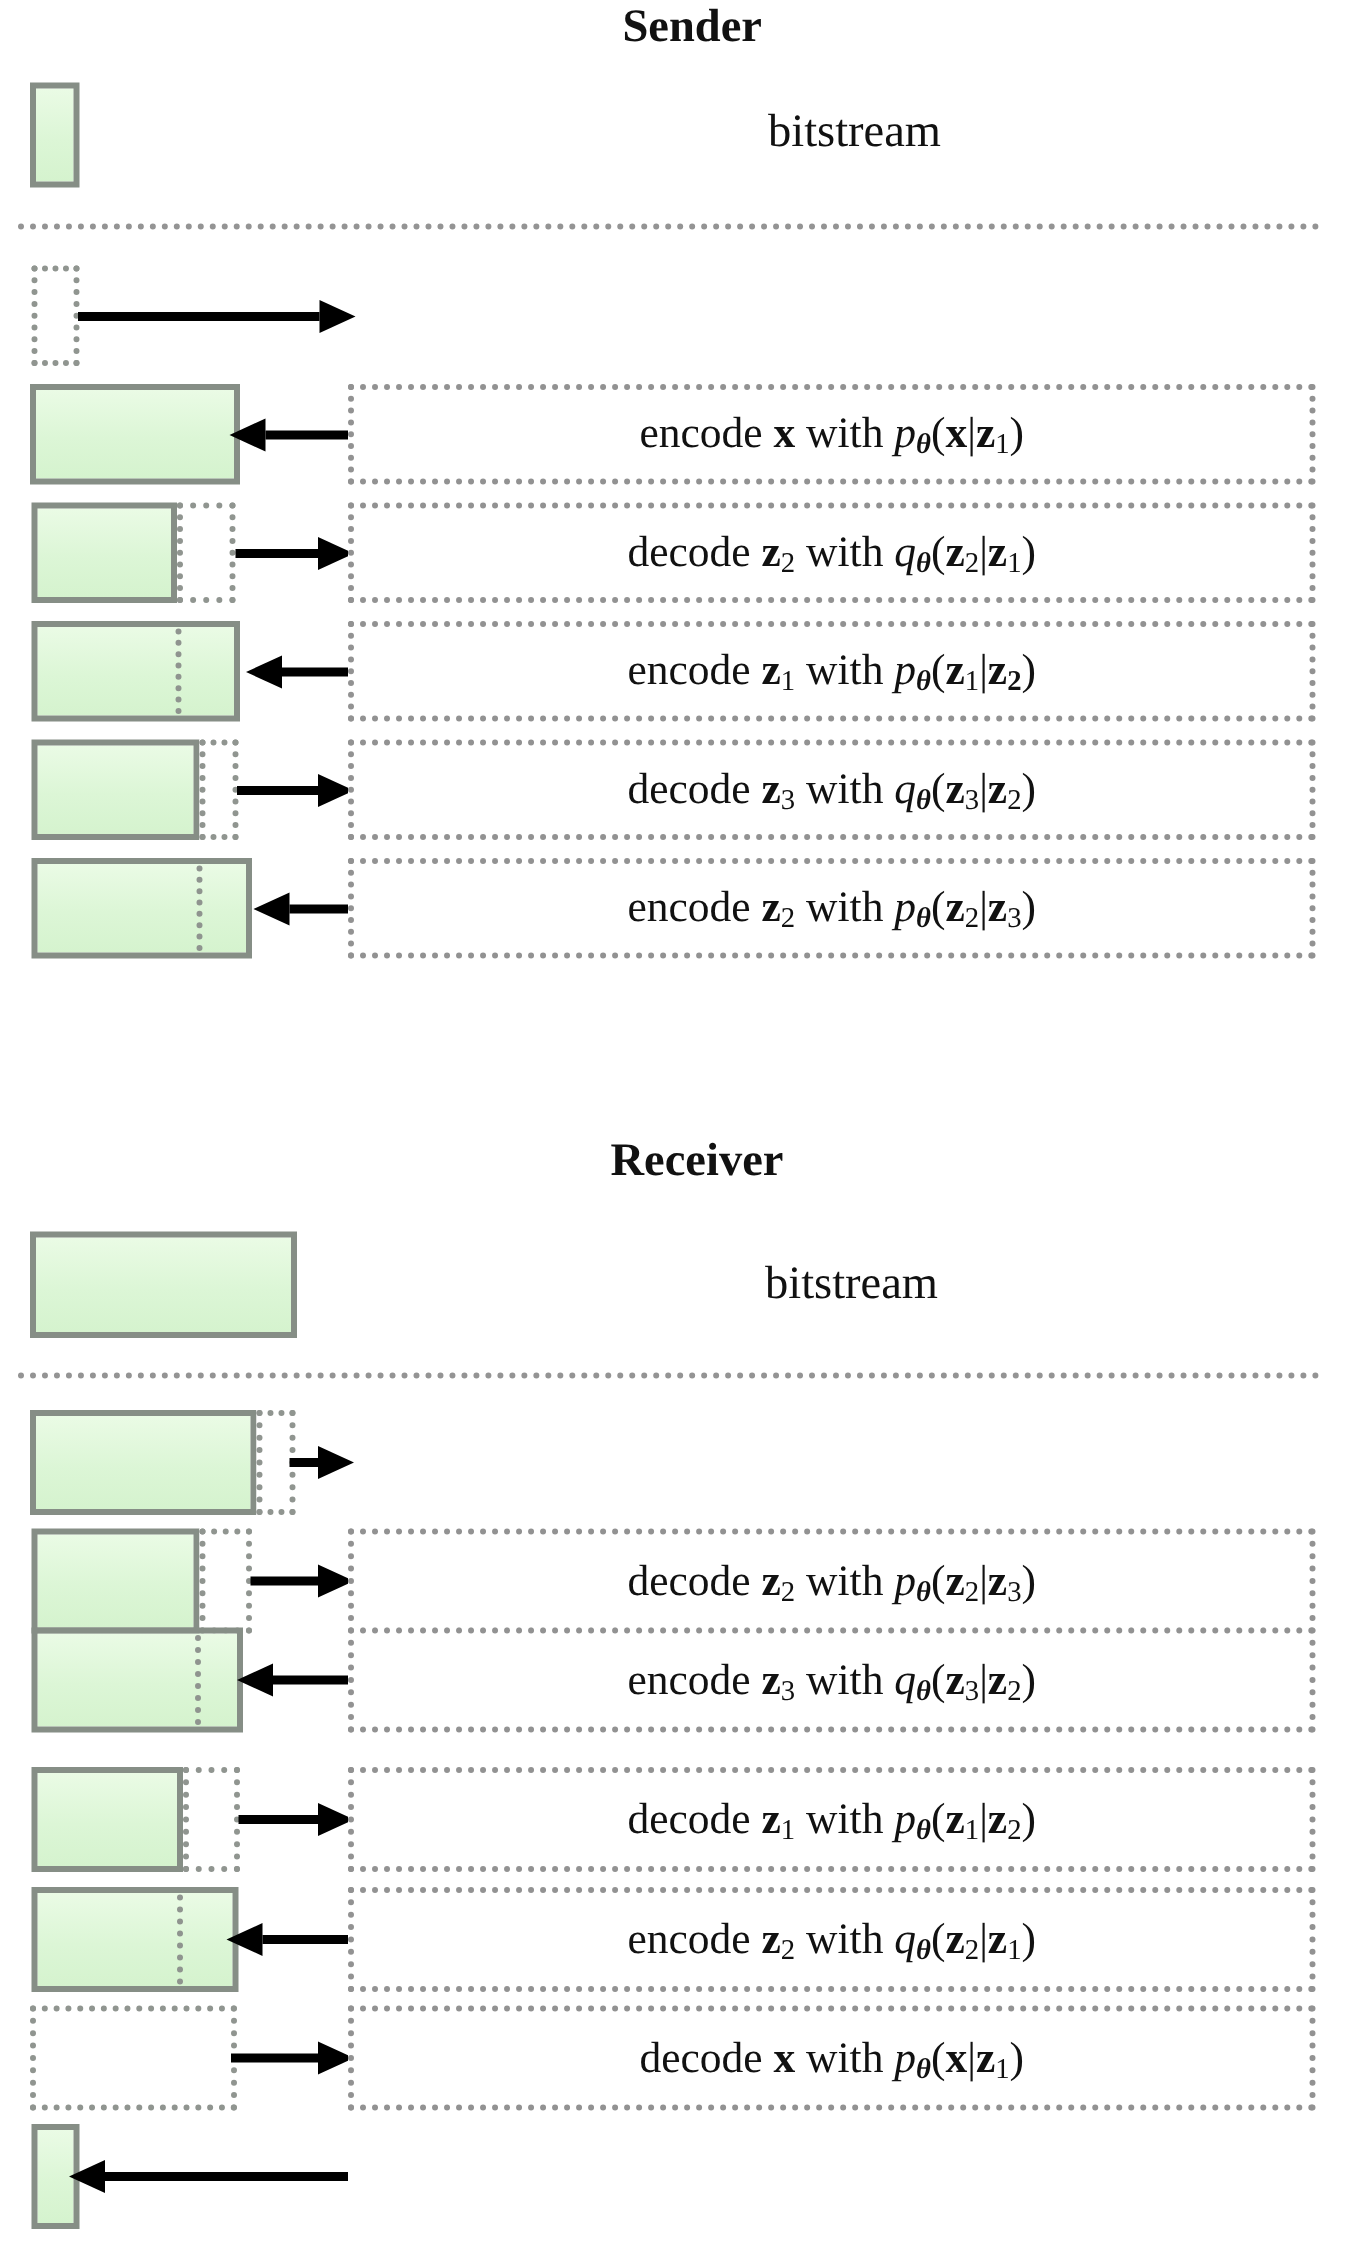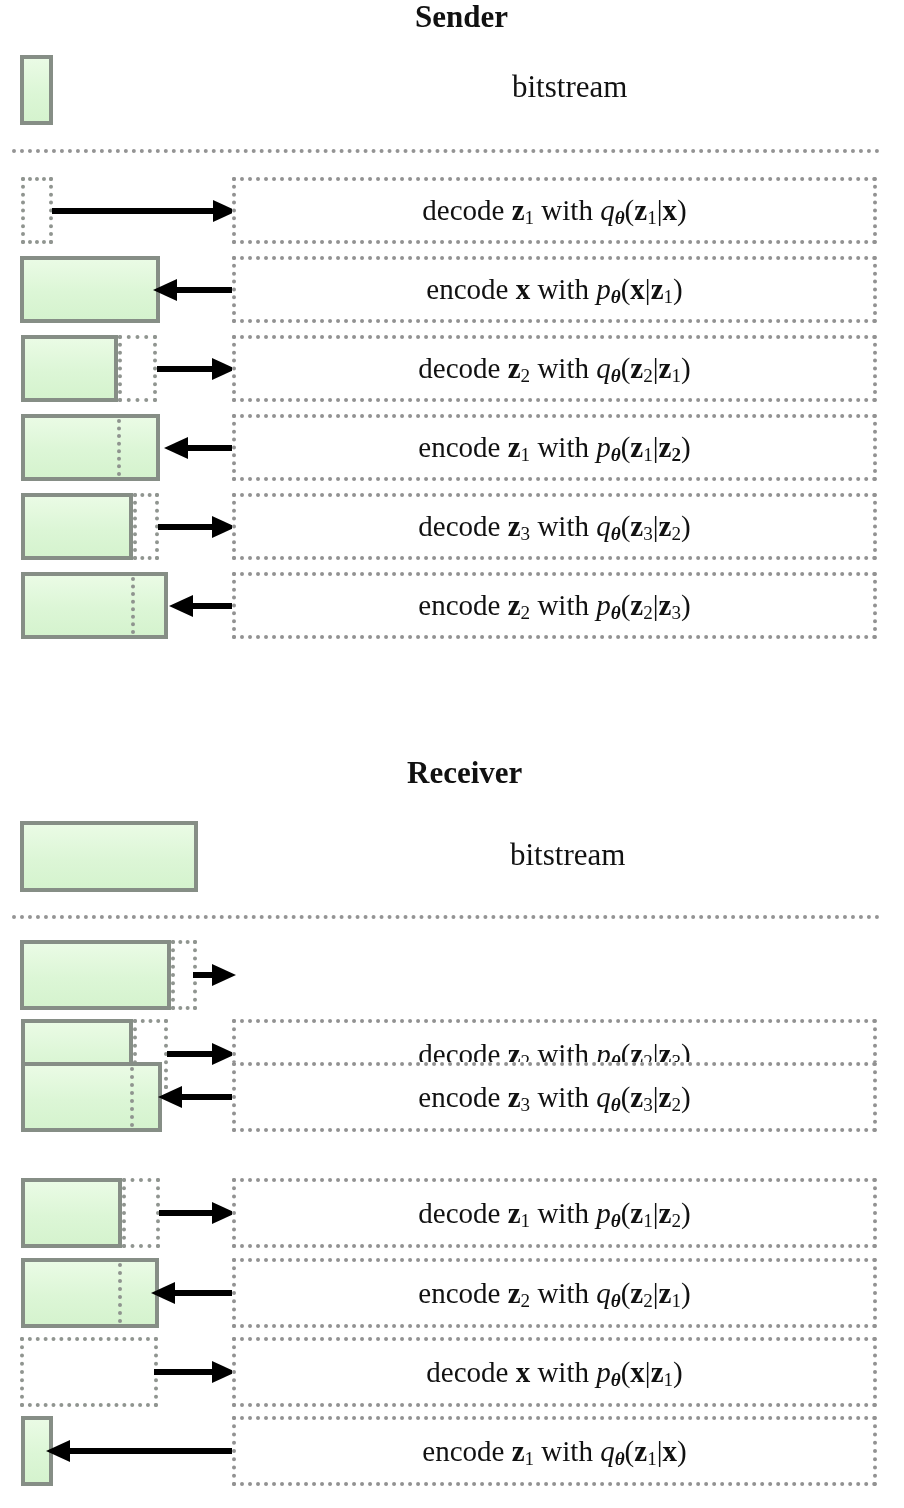--- a/index.html
+++ b/index.html
@@ -73,23 +73,20 @@
   <div id="receiver-separator" class="abs separator"></div>
 
 <div class="row" style="top: 177px; height: 67px;">
     <div class="bar" style="left: 21px; width: 32px;">
 
       <div class="bar-dot" style="left: 0px; width: 32px;"></div>
 
     </div>
     <div class="arrow-shaft" style="top: 30.5px; left: 52px; width: 161px;"></div>
     <div class="arrow-head right" style="top: 22.5px; left: 213px;"></div>
-    <div class="opbox">
-      <span class="oplabel"><span class="seg-r">decode </span><span class="seg-b">z</span><span class="seg-sub">1</span><span class="seg-r"> with </span><span class="seg-i">q</span><span class="seg-tsub">θ</span><span class="seg-r">(</span><span class="seg-b">z</span><span class="seg-sub">1</span><span class="seg-r">|</span><span class="seg-b">x</span><span class="seg-r">)</span></span>
-    </div>
   </div>
     <div class="row" style="top: 256px; height: 67px;">
     <div class="bar" style="left: 20px; width: 140px;">
       <div class="bar-green" style="left: 0px; width: 140px;"></div>
 
     </div>
     <div class="arrow-shaft" style="top: 30.5px; left: 177px; width: 55px;"></div>
     <div class="arrow-head left" style="top: 22.5px; left: 153px;"></div>
     <div class="opbox">
       <span class="oplabel"><span class="seg-r">encode </span><span class="seg-b">x</span><span class="seg-r"> with </span><span class="seg-i">p</span><span class="seg-tsub">θ</span><span class="seg-r">(</span><span class="seg-b">x</span><span class="seg-r">|</span><span class="seg-b">z</span><span class="seg-sub">1</span><span class="seg-r">)</span></span>
@@ -157,21 +154,21 @@
       <div class="bar-green" style="left: 0px; width: 112px;"></div>
       <div class="bar-dot" style="left: 112px; width: 35px;"></div>
 
     </div>
     <div class="arrow-shaft" style="top: 32px; left: 167px; width: 45px;"></div>
     <div class="arrow-head right" style="top: 24px; left: 212px;"></div>
     <div class="opbox">
       <span class="oplabel"><span class="seg-r">decode </span><span class="seg-b">z</span><span class="seg-sub">2</span><span class="seg-r"> with </span><span class="seg-i">p</span><span class="seg-tsub">θ</span><span class="seg-r">(</span><span class="seg-b">z</span><span class="seg-sub">2</span><span class="seg-r">|</span><span class="seg-b">z</span><span class="seg-sub">3</span><span class="seg-r">)</span></span>
     </div>
   </div>
-    <div class="row" style="top: 1062px; height: 70px; text-decoration: underline;">
+    <div class="row" style="top: 1085px; height: 70px; text-decoration: underline;">
     <div class="bar" style="left: 21px; width: 141px;">
       <div class="bar-green" style="left: 0px; width: 141px;"></div>
 
       <div class="bar-divider" style="left: 109px;"></div>
     </div>
     <div class="arrow-shaft" style="top: 32px; left: 182px; width: 50px;"></div>
     <div class="arrow-head left" style="top: 24px; left: 158px;"></div>
     <div class="opbox">
       <span class="oplabel"><span class="seg-r">encode </span><span class="seg-b">z</span><span class="seg-sub">3</span><span class="seg-r"> with </span><span class="seg-i">q</span><span class="seg-tsub">θ</span><span class="seg-r">(</span><span class="seg-b">z</span><span class="seg-sub">3</span><span class="seg-r">|</span><span class="seg-b">z</span><span class="seg-sub">2</span><span class="seg-r">)</span></span>
     </div>
@@ -212,17 +209,14 @@
       <span class="oplabel"><span class="seg-r">decode </span><span class="seg-b">x</span><span class="seg-r"> with </span><span class="seg-i">p</span><span class="seg-tsub">θ</span><span class="seg-r">(</span><span class="seg-b">x</span><span class="seg-r">|</span><span class="seg-b">z</span><span class="seg-sub">1</span><span class="seg-r">)</span></span>
     </div>
   </div>
     <div class="row" style="top: 1416px; height: 70px;">
     <div class="bar" style="left: 21px; width: 32px;">
       <div class="bar-green" style="left: 0px; width: 32px;"></div>
 
     </div>
     <div class="arrow-shaft" style="top: 32px; left: 70px; width: 162px;"></div>
     <div class="arrow-head left" style="top: 24px; left: 46px;"></div>
-    <div class="opbox">
-      <span class="oplabel"><span class="seg-r">encode </span><span class="seg-b">z</span><span class="seg-sub">1</span><span class="seg-r"> with </span><span class="seg-i">q</span><span class="seg-tsub">θ</span><span class="seg-r">(</span><span class="seg-b">z</span><span class="seg-sub">1</span><span class="seg-r">|</span><span class="seg-b">x</span><span class="seg-r">)</span></span>
-    </div>
   </div>
   </div>
 
 </body></html>

